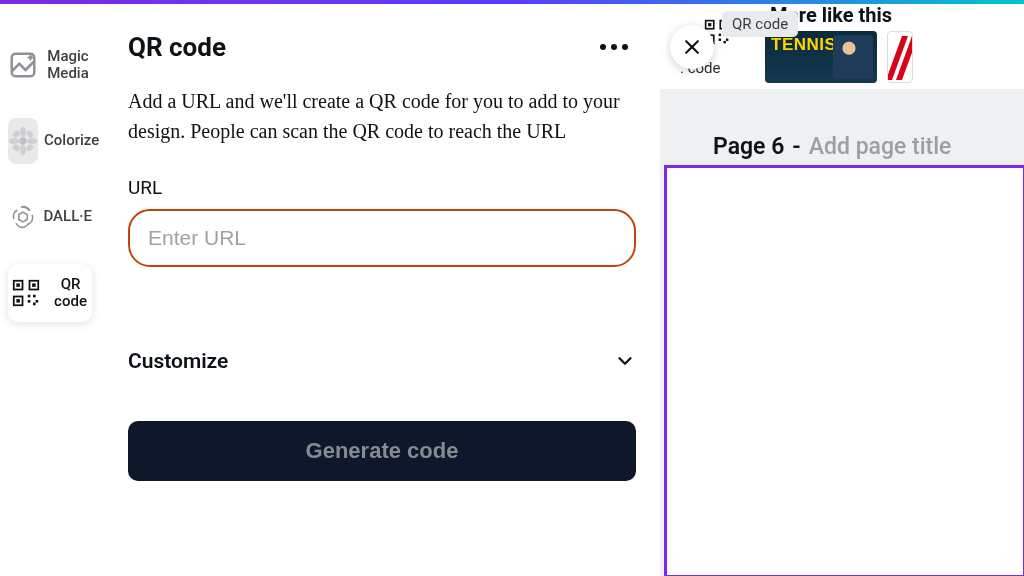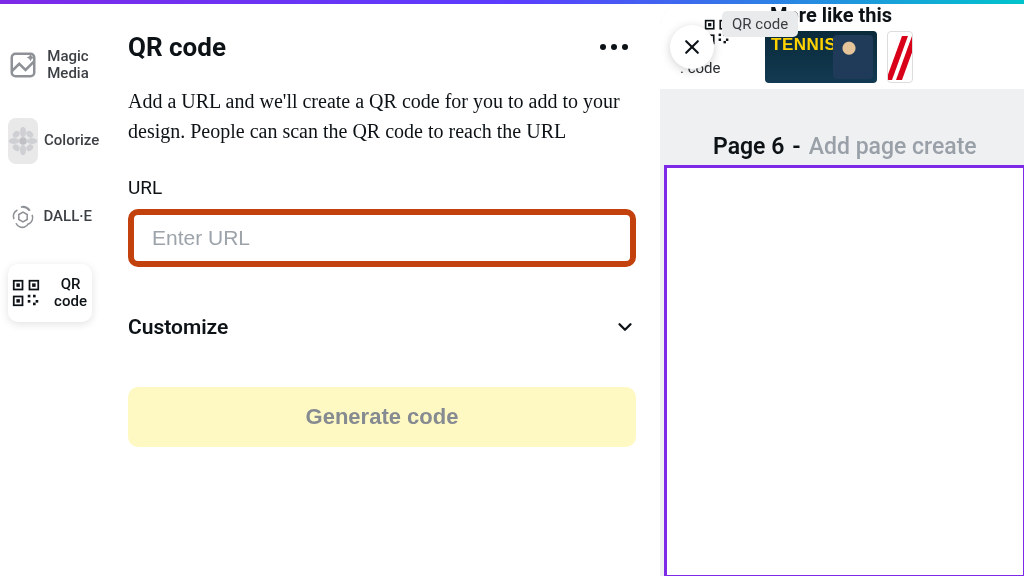--- a/index.html
+++ b/index.html
@@ -16,26 +16,26 @@
   .sq-tile { width:46px; height:46px; border-radius:8px; display:flex; align-items:center; justify-content:center; }
   .pale { background:#e9e9ea; }
   
   .panel { flex: 0 0 560px; padding: 32px 24px 20px 28px; height:100%; position:relative; }
   .panel-header { display:flex; align-items:center; justify-content:space-between; margin-bottom: 24px; }
   .panel-title { font-size: 26px; font-weight:700; }
   .more-dots { display:flex; gap:5px; padding:8px; cursor:pointer; }
   .more-dots span { width:6px; height:6px; border-radius:50%; background:#0d1216; }
   .desc { font-size:20px; line-height:1.5; color:#0d1216; margin-bottom: 30px; font-family: Liberation Serif, serif; }
   .field-label { font-size:19px; margin-bottom: 10px; display:block; }
-  .url-input { width:100%; height:58px; border:6px solid #c2410c; border-radius:10px; font-size:21px; padding: 0 18px; color:#0d1216; outline:none; }
+  .url-input { width:100%; height:58px; border:2px solid #c2410c; border-radius:22px; font-size:21px; padding: 0 18px; color:#0d1216; outline:none; }
   .url-input::placeholder { color:#9da3aa; }
-  .accordion { display:flex; align-items:center; justify-content:space-between; margin-top: 48px; cursor:pointer; }
+  .accordion { display:flex; align-items:center; justify-content:space-between; margin-top: 82px; cursor:pointer; }
   .accordion-label { font-size:21px; font-weight:600; }
   .chev { width:22px; height:22px; }
-  .gen-btn { margin-top: 48px; width:100%; height:60px; border:none; border-radius:10px; background:#fef9c3; color:#868a91; font-size:22px; font-weight:600; cursor:not-allowed; }
+  .gen-btn { margin-top: 48px; width:100%; height:60px; border:none; border-radius:10px; background:#0f172a; color:#868a91; font-size:22px; font-weight:600; cursor:not-allowed; }
   
   .canvas-area { flex:1; background:#eff0f2; position:relative; border-top-left-radius: 24px; margin-top:3px; }
   .attach-strip { position:absolute; top:0; left:0; right:0; height:86px; background:#fff; display:flex; align-items:flex-start; padding-left:90px; gap:14px; border-top-left-radius:24px; overflow:hidden; }
   .close-btn { position:absolute; left:10px; top:22px; width:44px; height:44px; border-radius:50%; background:#fff; box-shadow:0 2px 10px rgba(0,0,0,0.18); display:flex; align-items:center; justify-content:center; cursor:pointer; z-index:5; }
   .close-btn svg { width:20px; height:20px; }
   .qr-tile { position:absolute; left:28px; top:0; width:58px; height:58px; background:#fff; border-radius:6px; display:flex; flex-direction:column; align-items:center; justify-content:center; gap:0; z-index:1; }
   .qr-tile-label { position:absolute; left:20px; top:56px; font-size:15px; color:#2b2f33; }
   .tooltip { position:absolute; left:62px; top:8px; background:#e9eaec; border-radius:5px; padding:4px 10px; font-size:15px; color:#3a3d40; z-index:3; }
   .more-like { position:absolute; left:110px; top:0; font-size:20px; font-weight:700; }
   .thumbs { position:absolute; left:105px; top:28px; height:52px; display:flex; gap:10px; }
@@ -178,19 +178,19 @@
     <div class="close-btn">
       <svg viewBox="0 0 24 24" fill="none" stroke="#0d1216" stroke-width="2.5" stroke-linecap="round">
           <line x1="5" y1="5" x2="19" y2="19"></line>
           <line x1="19" y1="5" x2="5" y2="19"></line>
         </svg>
     </div>
 
     <div class="page-row">
       <span class="pg-label">Page 6</span>
       <span class="dash">-</span>
-      <span class="pg-title">Add page create</span>
+      <span class="pg-title">Add page title</span>
     </div>
 
     <div class="canvas-frame"></div>
   </div>
 
 </div>
 
 </body></html>

